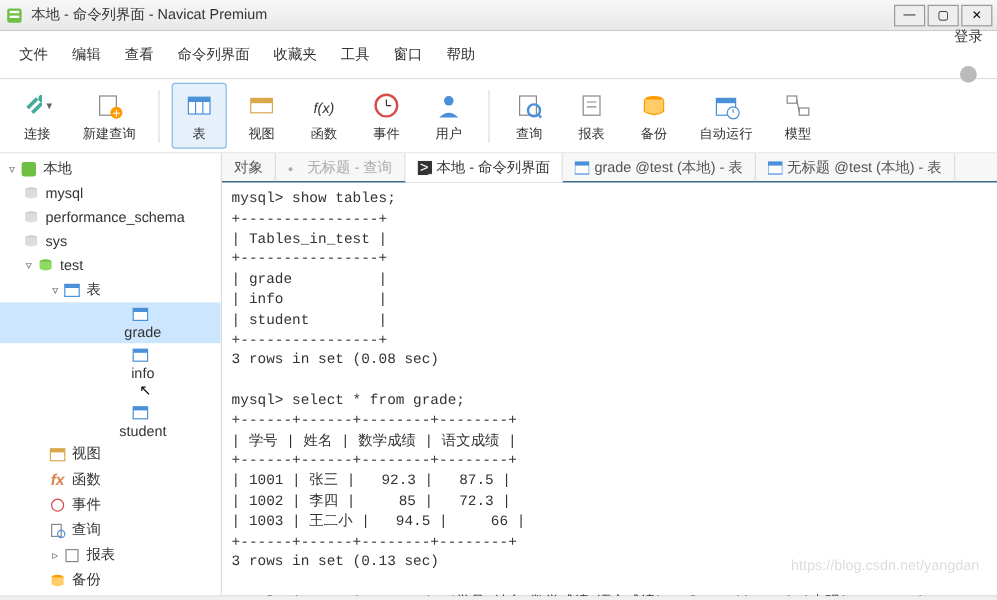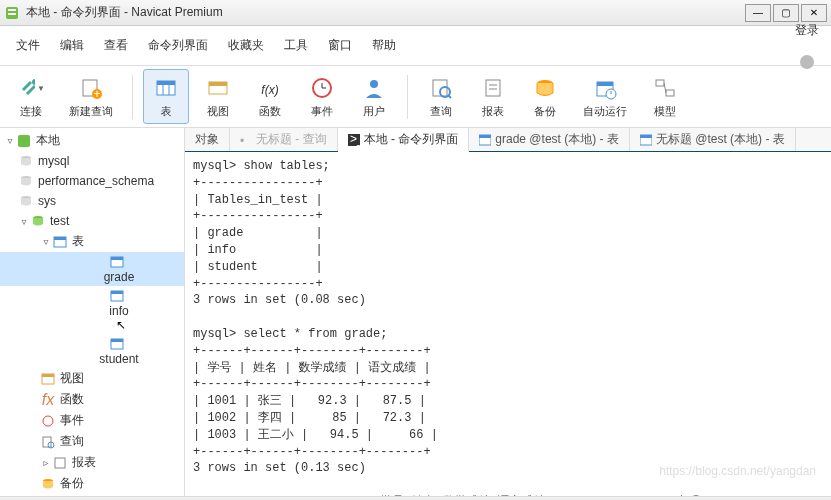--- a/index.html
+++ b/index.html
@@ -299,21 +299,21 @@
       <span class="tree-icon">
           <svg width="14" height="14">
             <rect x="1" y="2" width="12" height="10" fill="#fff" stroke="#d9a84a"></rect>
             <rect x="1" y="2" width="12" height="3" fill="#d9a84a"></rect>
           </svg>
         </span>
       <span class="tree-label">视图</span>
     </div>
     <div class="tree-item indent2">
       <span class="tree-icon">
-          <span style="font-style:italic;color:#d9834a;font-size:16px;">fx</span>
+          <span style="font-style:italic;color:#d9834a;font-size:13px;font-weight:bold;">fx</span>
         </span>
       <span class="tree-label">函数</span>
     </div>
     <div class="tree-item indent2">
       <span class="tree-icon">
           <svg width="14" height="14">
             <circle cx="7" cy="7" r="5" fill="#fff" stroke="#d94a4a"></circle>
           </svg>
         </span>
       <span class="tree-label">事件</span>

